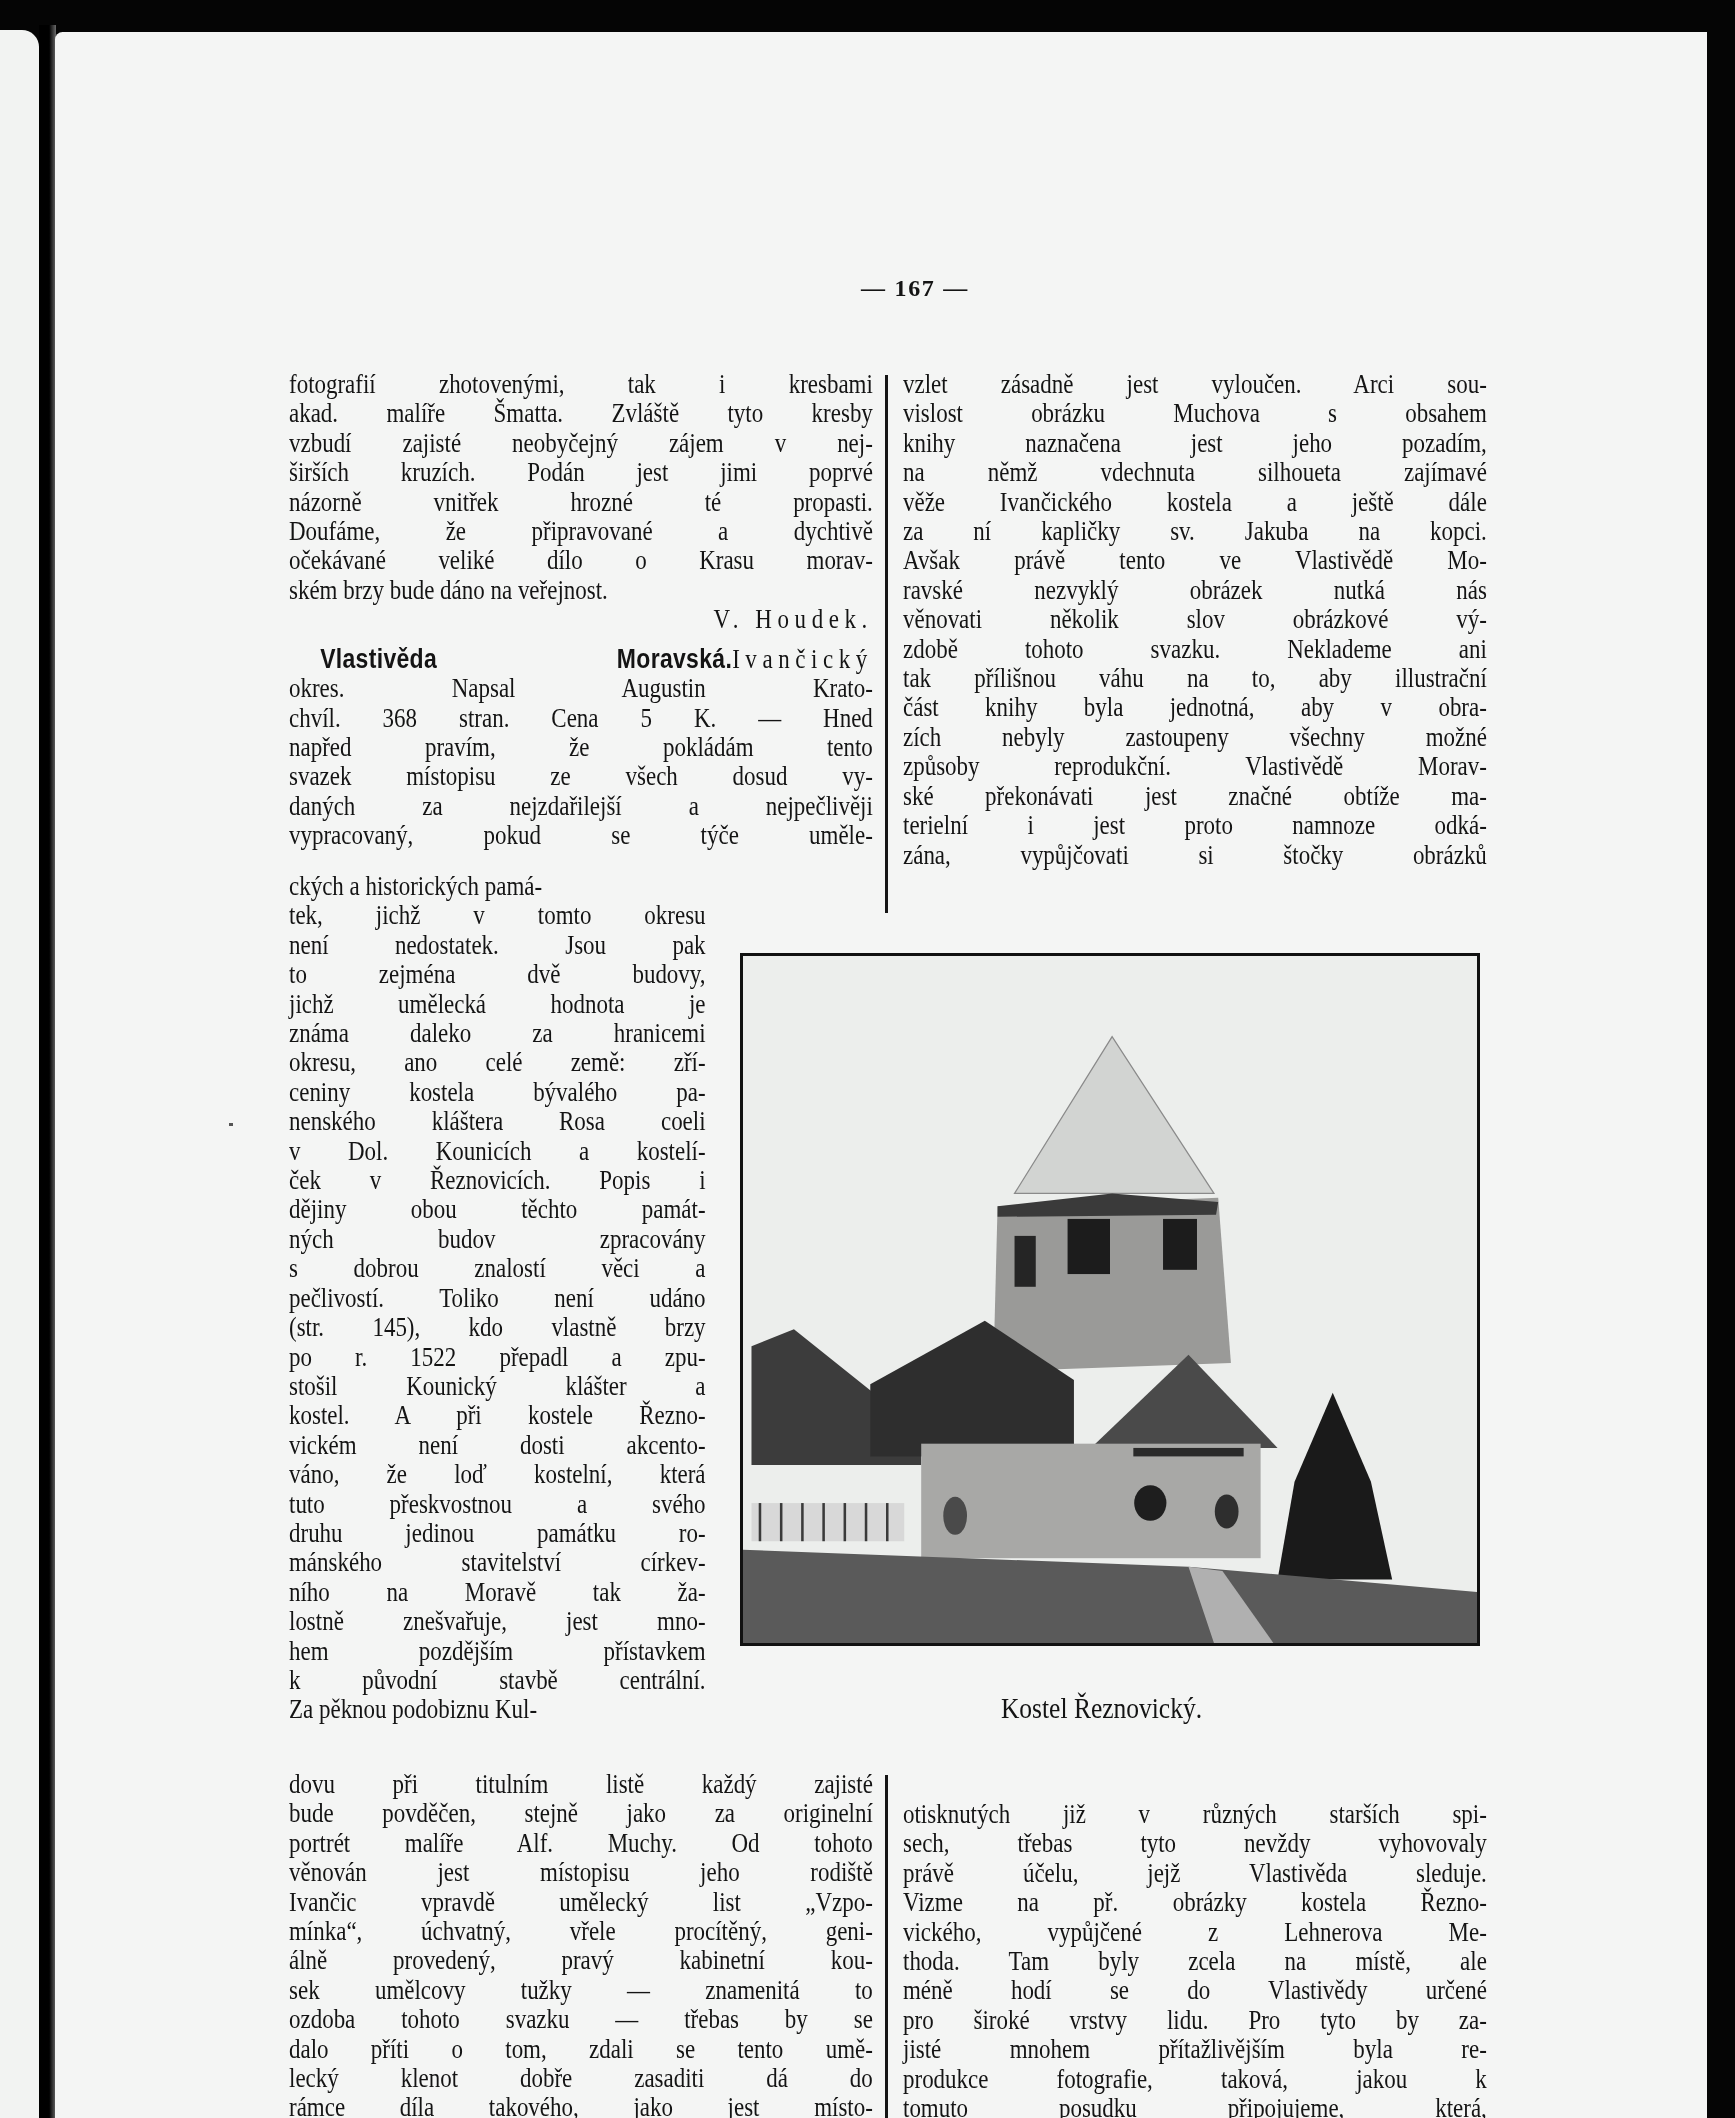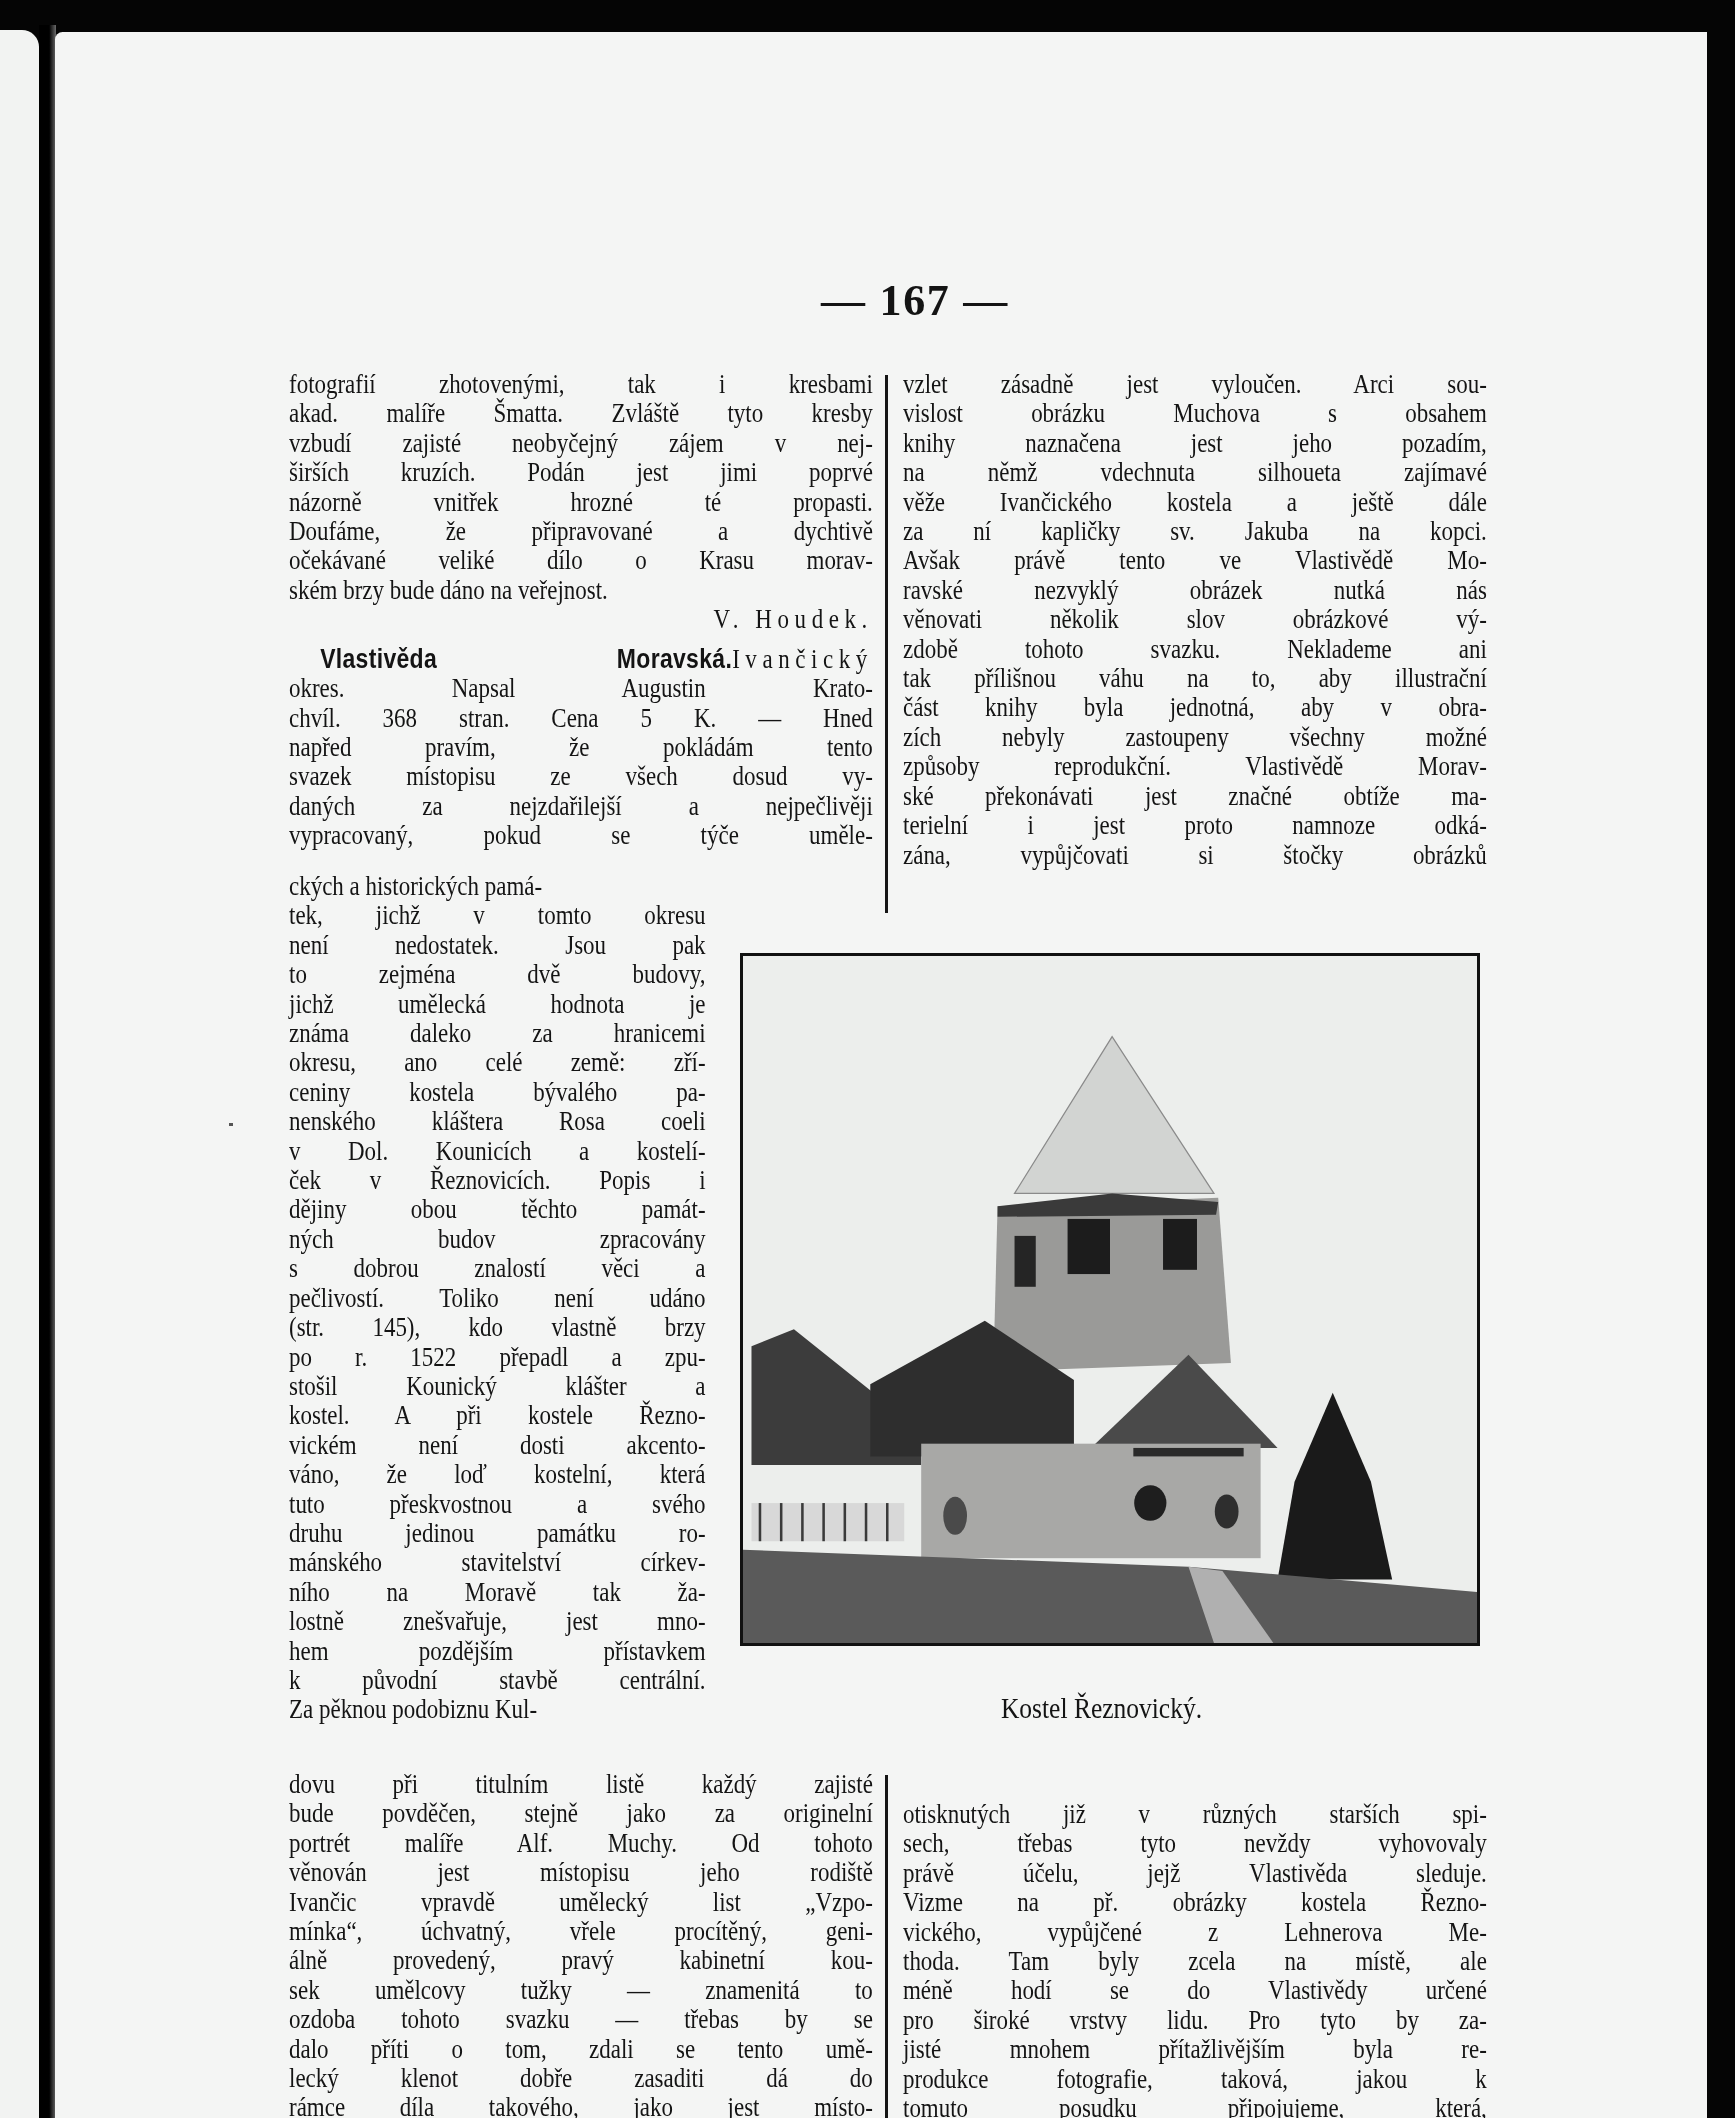--- a/index.html
+++ b/index.html
@@ -18,21 +18,21 @@
     position: absolute; left: 39px; top: 25.4px; width: 17px; height: 2449px;
     background: linear-gradient(to right, #000 0%, #000 60%, #6a6a6a 100%);
   }
   .left-sliver {
     position: absolute; left: 0; top: 30px; width: 39px; height: 2449px;
     background: #f2f3f2;
     border-top-right-radius: 17px;
   }
   .pagenum {
     position: absolute; left: 805px; top: 275px; width: 220px; text-align: center;
-    font-size: 44px; font-weight: bold; letter-spacing: 1.7px;
+    font-size: 24px; font-weight: bold; letter-spacing: 1.7px;
   }
   .col {
     position: absolute;
     font-size: 28px; line-height: 29.4px;
     text-align: justify;
     transform: scaleX(0.82); transform-origin: left top;
   }
   .col .ln {
     display: block; white-space: nowrap; text-align-last: justify;
   }

